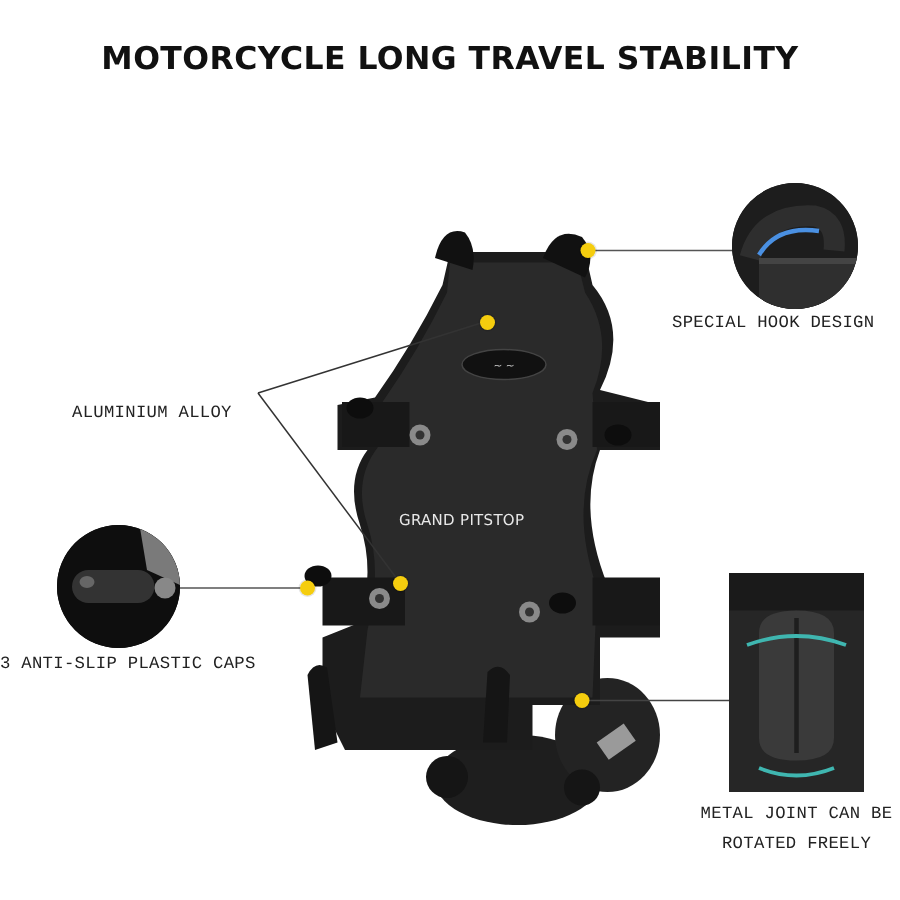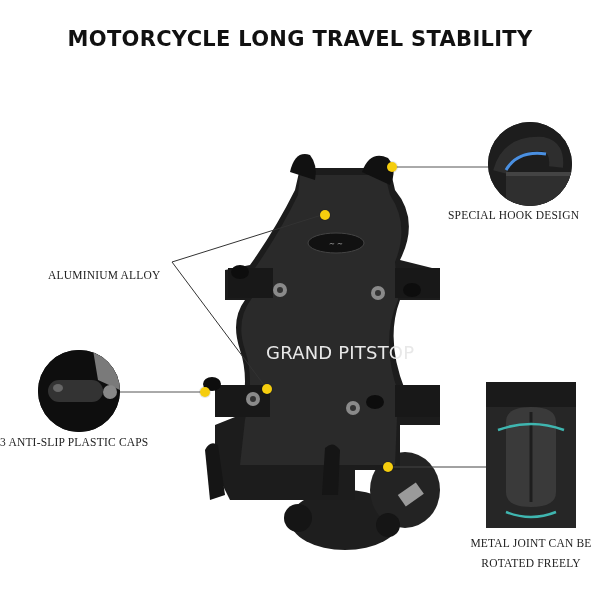--- a/index.html
+++ b/index.html
@@ -1,25 +1,25 @@
 <!DOCTYPE html>
 <html><head>
 <meta charset="utf-8">
 <style>
   html, body { margin:0; padding:0; background:#ffffff; }
   body { width:600px; height:600px; position:relative; overflow:hidden; font-family:"DejaVu Sans", sans-serif; }
   .title { position:absolute; left:0; top:27px; width:600px; text-align:center; font-family:"DejaVu Sans", sans-serif; font-weight:bold; font-size:21px; letter-spacing:0.3px; color:#111; }
-  .label { position:absolute; font-family:Liberation Serif, serif; font-size:11.5px; color:#222; letter-spacing:0.2px; white-space:nowrap; }
+  .label { position:absolute; font-family:Liberation Mono, monospace; font-size:11.5px; color:#222; letter-spacing:0.2px; white-space:nowrap; }
   .label.center { text-align:center; line-height:20px; }
   .dot { position:absolute; width:10px; height:10px; border-radius:50%; background:#f5cd0e; box-shadow:0 0 0 1px rgba(0,0,0,0.1); }
   svg.lines { position:absolute; left:0; top:0; }
   .circle-inset { position:absolute; border-radius:50%; overflow:hidden; background:#1a1a1a; }
   .rect-inset { position:absolute; overflow:hidden; background:#2a2a2a; }
   .product { position:absolute; left:180px; top:150px; width:280px; height:400px; }
-  .brand { position:absolute; left:266px; top:342px; font-family:"DejaVu Sans", sans-serif; font-size:18px; color:#e8e8e8; letter-spacing:0.2px; }
+  .brand { position:absolute; left:266px; top:342px; font-family:"DejaVu Sans", sans-serif; font-size:10px; color:#e8e8e8; letter-spacing:0.2px; }
 </style>
 </head>
 <body>
 
 <div class="title">MOTORCYCLE LONG TRAVEL STABILITY</div>
 
 <svg class="product" viewBox="180 150 280 400" width="280" height="400">
 
   <ellipse cx="345" cy="520" rx="55" ry="30" fill="#1e1e1e"></ellipse>
   <ellipse cx="405" cy="490" rx="35" ry="38" fill="#232323"></ellipse>

